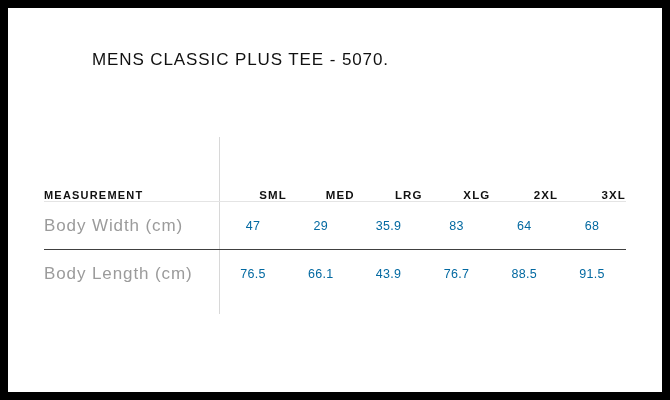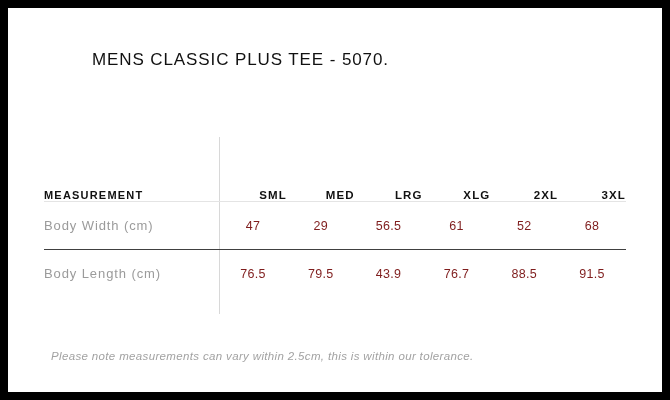--- a/index.html
+++ b/index.html
@@ -73,28 +73,28 @@
   .data-row td {
     height: 47px;
     vertical-align: middle;
     border-top: 1px solid #404040;
   }
   .data-row:first-of-type td {
     border-top: 1px solid #e4e4e4;
   }
   .cell-label {
     text-align: left;
-    font-size: 13px;
+    font-size: 17px;
     letter-spacing: 0.9px;
     color: #9b9b9b;
   }
   .cell-value {
     text-align: center;
     font-size: 12.5px;
-    color: #7f1d1d;
+    color: #0369a1;
     letter-spacing: 0.3px;
   }
   
   .vrule {
     position: absolute;
     left: 211px;
     top: 129px;
     width: 1px;
     height: 177px;
     background: #d8d8d8;
@@ -139,33 +139,32 @@
           <th class="hdr-size">XLG</th>
           <th class="hdr-size">2XL</th>
           <th class="hdr-size">3XL</th>
         </tr>
       </thead>
       <tbody>
         <tr class="data-row">
           <td class="cell-label">Body Width (cm)</td>
           <td class="cell-value">47</td>
           <td class="cell-value">29</td>
-          <td class="cell-value">56.5</td>
-          <td class="cell-value">61</td>
-          <td class="cell-value">52</td>
+          <td class="cell-value">35.9</td>
+          <td class="cell-value">83</td>
+          <td class="cell-value">64</td>
           <td class="cell-value">68</td>
         </tr>
         <tr class="data-row">
           <td class="cell-label">Body Length (cm)</td>
           <td class="cell-value">76.5</td>
-          <td class="cell-value">79.5</td>
+          <td class="cell-value">66.1</td>
           <td class="cell-value">43.9</td>
           <td class="cell-value">76.7</td>
           <td class="cell-value">88.5</td>
           <td class="cell-value">91.5</td>
         </tr>
       </tbody>
     </table>
   </div>
 
-  <div class="note">Please note measurements can vary within 2.5cm, this is within our tolerance.</div>
 
 </div>
 
 </body></html>

